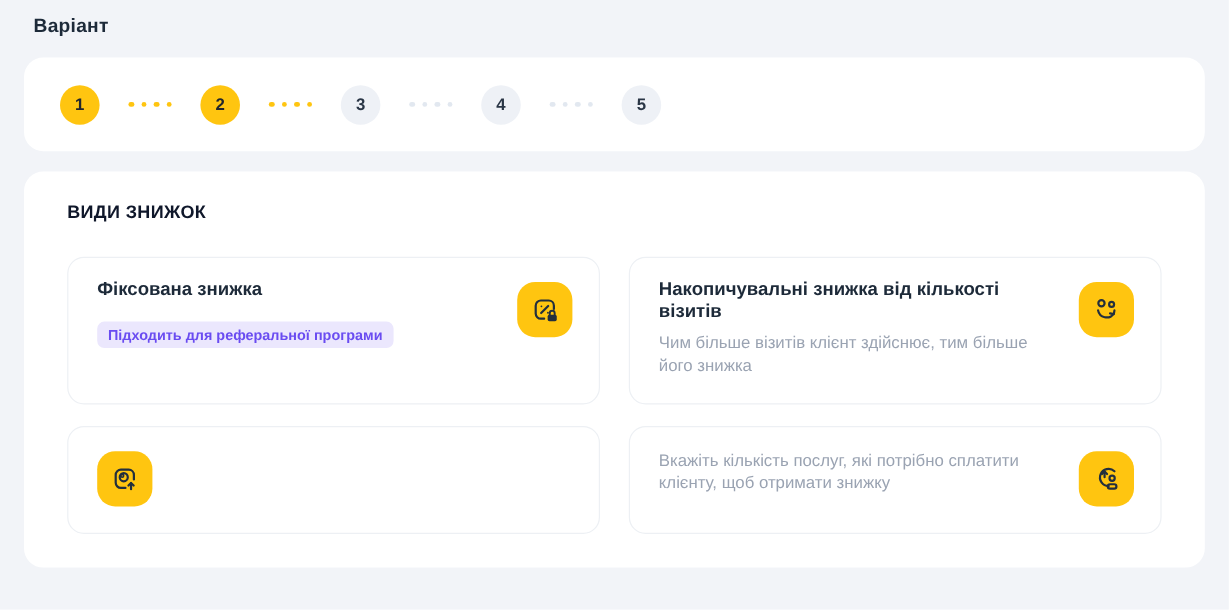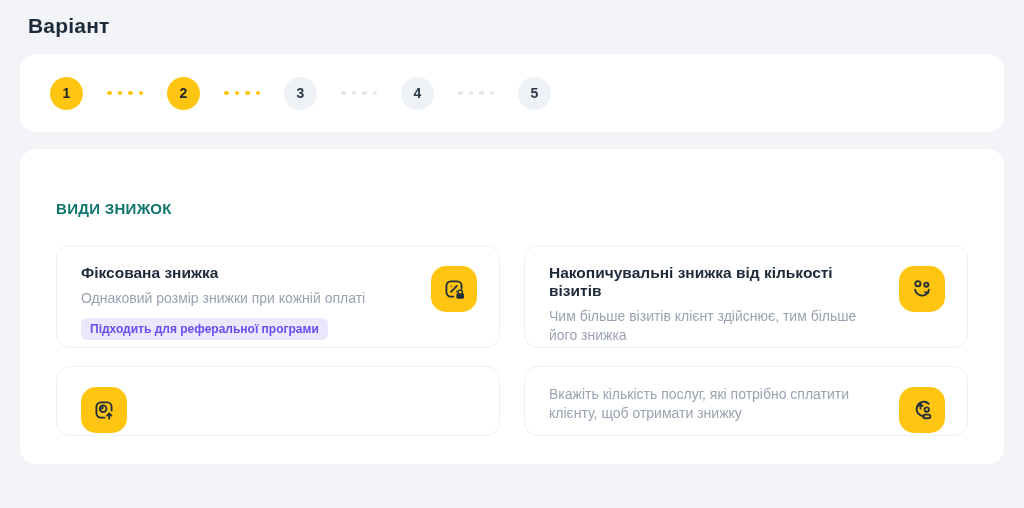--- a/index.html
+++ b/index.html
@@ -5,21 +5,21 @@
   * { margin: 0; padding: 0; box-sizing: border-box; }
   html, body { width: 1024px; height: 508px; }
   body {
     background: #f2f4f8;
     font-family: "Liberation Sans", sans-serif;
     color: #1d2a39;
     padding: 12px 20px 0 20px;
     overflow: hidden;
   }
   .page-title {
-    font-size: 21px;
+    font-size: 16px;
     font-weight: 700;
     color: #1d2a39;
     margin: 2px 0 16px 8px;
     letter-spacing: .2px;
   }
   .panel {
     background: #ffffff;
     border-radius: 16px;
   }
   
@@ -53,35 +53,34 @@
   
   .discounts-panel {
     min-height: 312px;
     padding: 26px 36px 28px 36px;
   }
   .section-title {
     font-size: 15px;
     font-weight: 800;
     text-transform: uppercase;
     letter-spacing: .3px;
-    color: #0f766e;
+    color: #0f172a;
     margin-bottom: 28px;
-    margin-top: 25px;
   }
   .cards-grid {
     display: grid;
     grid-template-columns: 1fr 1fr;
     column-gap: 24px;
     row-gap: 18px;
   }
   .card {
     background: #ffffff;
     border: 1px solid #edf0f4;
     border-radius: 14px;
-    padding: 18px 22px 2px 24px;
+    padding: 18px 22px 22px 24px;
     display: flex;
     align-items: flex-start;
     gap: 16px;
     cursor: pointer;
   }
   .card-text { flex: 1; min-width: 0; }
   .card-title {
     font-size: 15.5px;
     font-weight: 700;
     color: #1d2a39;
@@ -152,21 +151,20 @@
 </div>
 
 <div class="panel discounts-panel">
   <div class="section-title">ВИДИ ЗНИЖОК</div>
 
   <div class="cards-grid">
 
     <div class="card">
       <div class="card-text">
         <div class="card-title">Фіксована знижка</div>
-        <div class="card-desc">Однаковий розмір знижки при кожній оплаті</div>
         <span class="card-badge">Підходить для реферальної програми</span>
       </div>
       <div class="card-icon">
         <svg width="26" height="26" viewBox="0 0 24 24" fill="none" stroke="#232f3d" stroke-width="1.7" stroke-linecap="round" stroke-linejoin="round">
           <path d="M11.5 19H9a4 4 0 0 1-4-4V9a4 4 0 0 1 4-4h6a4 4 0 0 1 4 4v2.5"></path>
           <path d="M9.2 14.6 14.6 9.2"></path>
           <circle cx="9.4" cy="9.5" r="0.7" fill="#232f3d" stroke="none"></circle>
           <circle cx="14.4" cy="14.4" r="0.7" fill="#232f3d" stroke="none"></circle>
           <path d="M15.8 16v-1.2a1.9 1.9 0 0 1 3.8 0V16" stroke-width="1.5"></path>
           <rect x="14.2" y="16" width="7" height="5" rx="1.3" fill="#232f3d" stroke="none"></rect>

